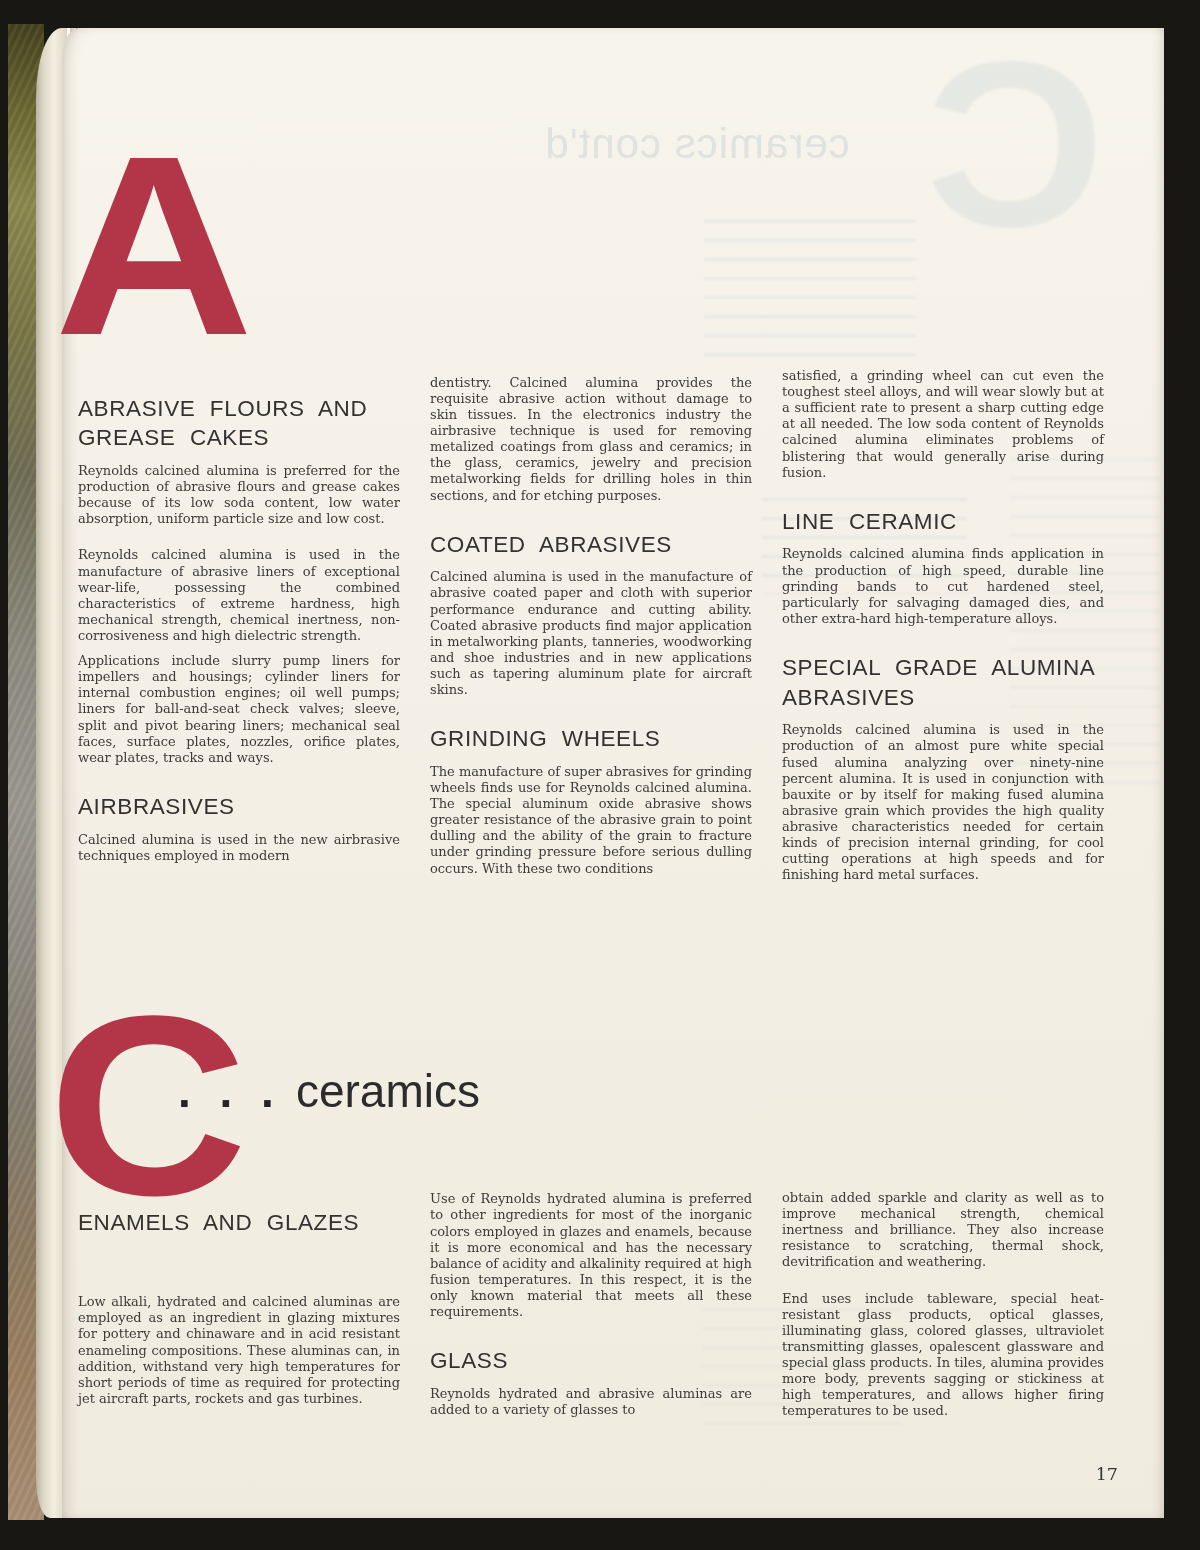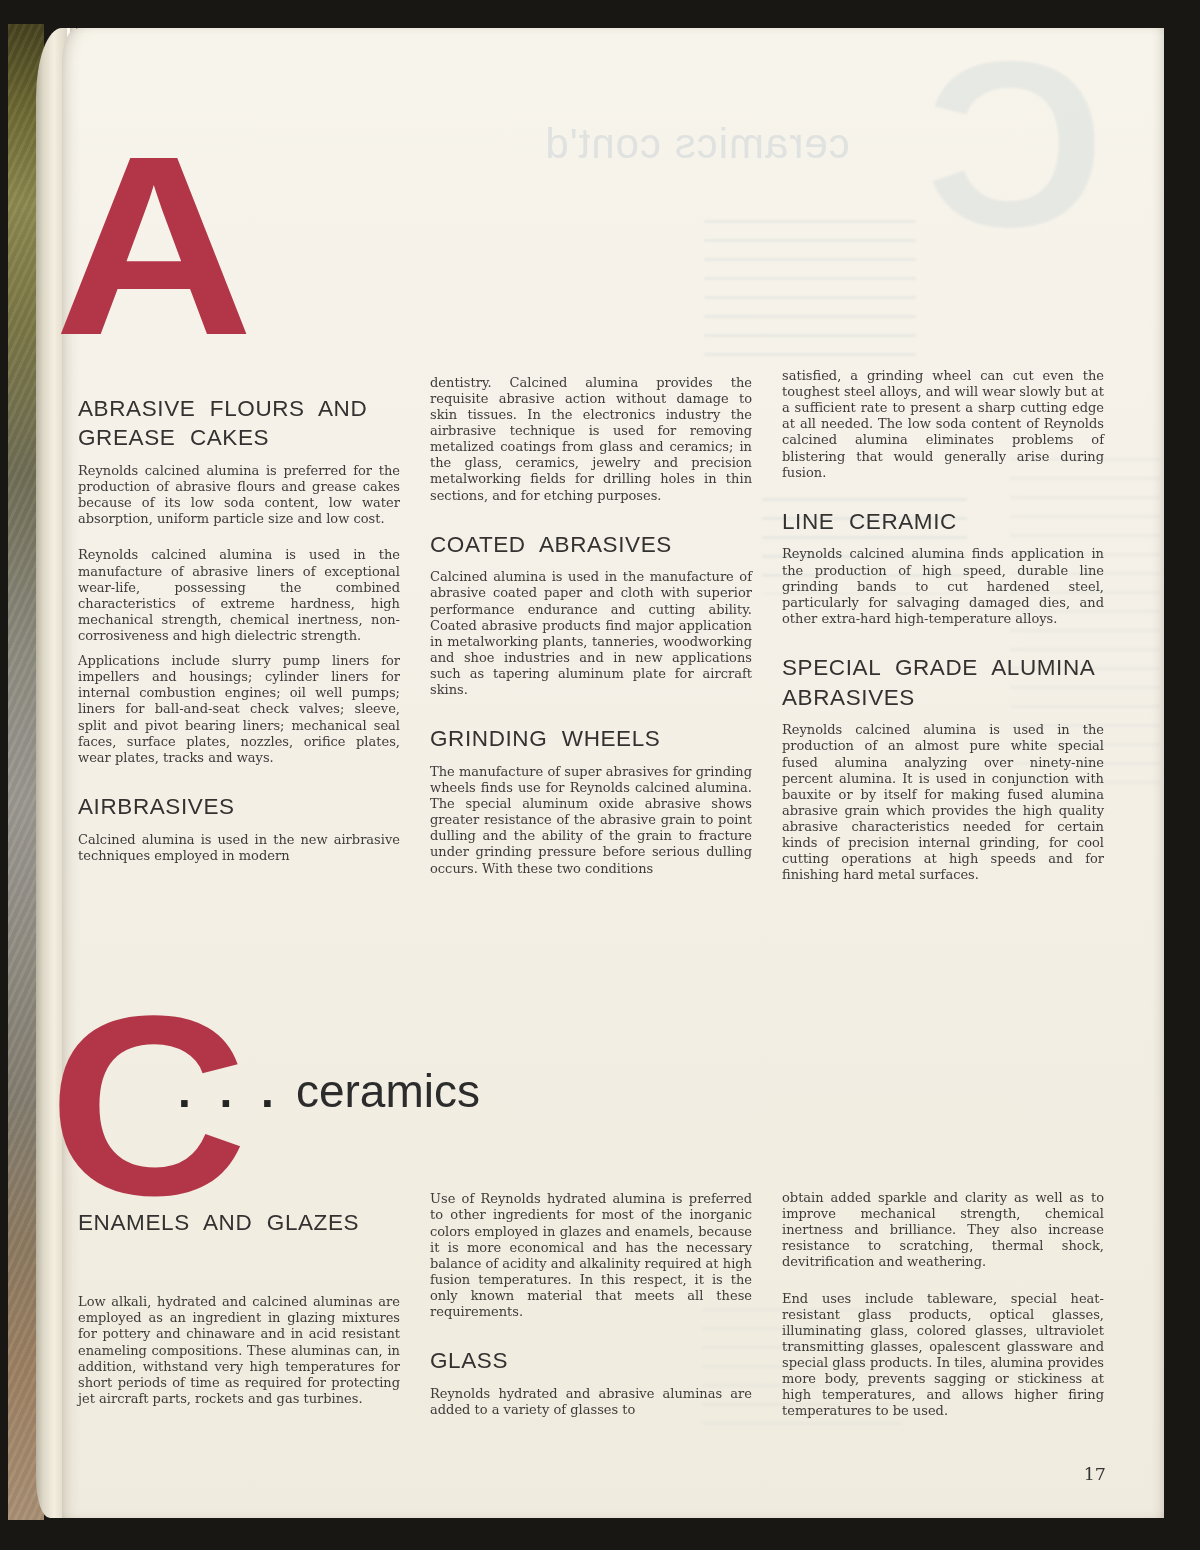--- a/index.html
+++ b/index.html
@@ -88,21 +88,21 @@
   .h.two-line{margin-bottom:10px;}
   .h-line{display:block;}
   .h-line + .h-line{margin-top:14px;}
   .p{
     font-size:13px;line-height:1.24;color:#3c3b39;text-align:justify;
     margin:0 0 20px 0;
   }
   .p.tight{margin-bottom:9px;}
   .gap-big{margin-top:56px;}
   .page-number{
-    position:absolute;right:58px;top:1436px;font-size:17.5px;color:#343434;
+    position:absolute;right:46px;top:1436px;font-size:17.5px;color:#343434;
   }
 </style>
 </head>
 <body>
 
 <div class="spine-strips"></div>
 <div class="page-edge"></div>
 
 <div class="page">
 

